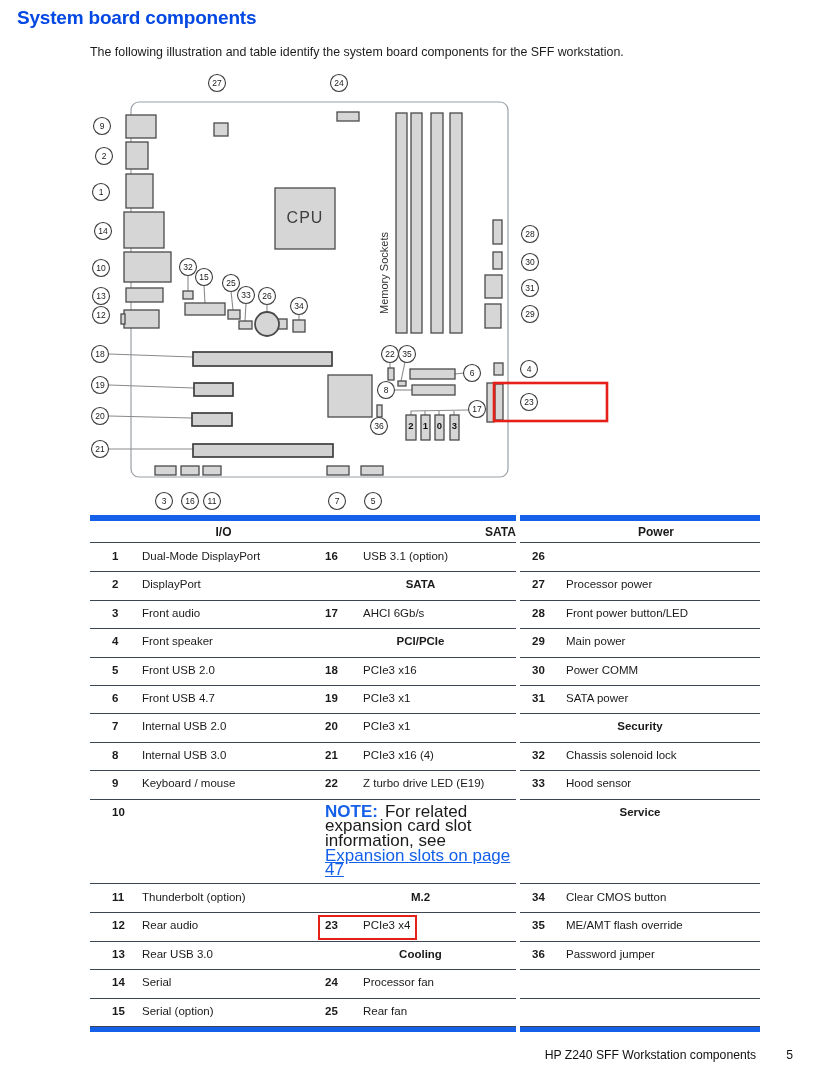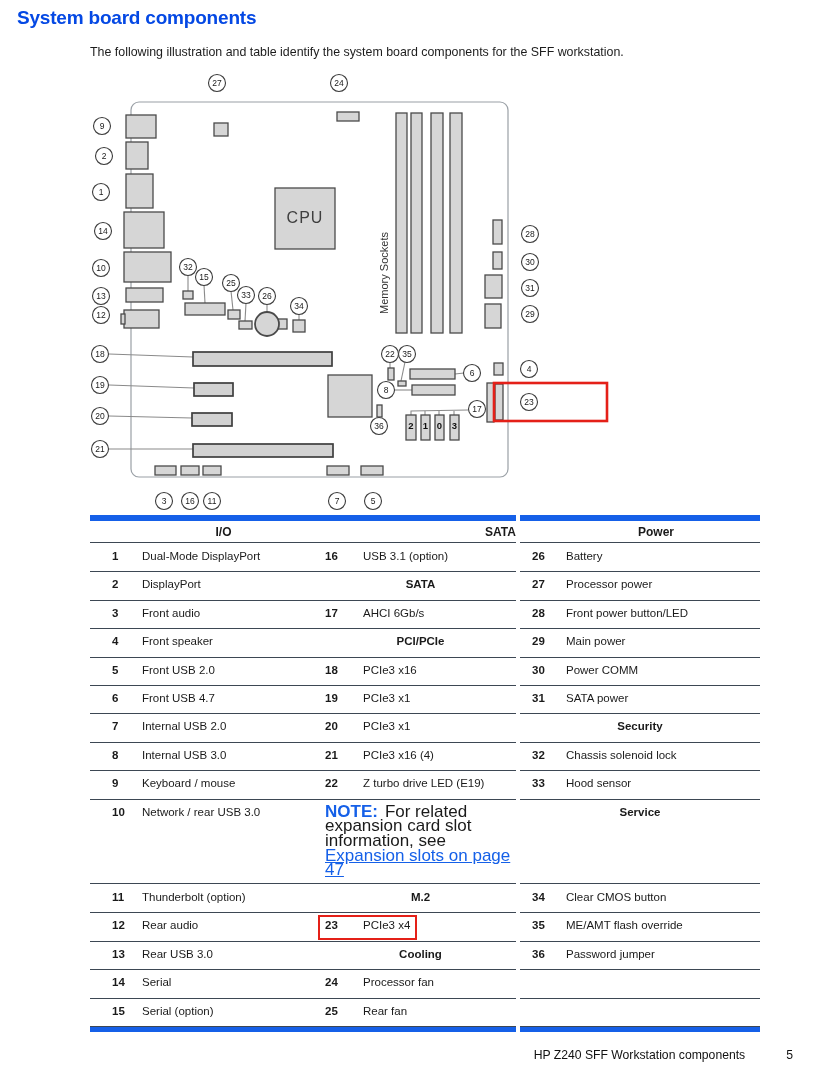--- a/index.html
+++ b/index.html
@@ -38,21 +38,21 @@
   .num.n3{padding-left:12px;}
   .sub-cell{font-weight:bold;text-align:center;padding-top:7px;}
   .hdr-row{height:22px;font-size:12px;font-weight:bold;}
   .hdr-row .t-left,.hdr-row .t-right{border-bottom:1px solid #3d4754;gap:32px;}
   .hdr-cell{text-align:center;padding-top:4px;}
   .note-cell{grid-column:3/5;font-size:17px;line-height:14.7px;padding:6px 4px 5px 0;white-space:normal;}
   .note-label{color:#1560e8;font-weight:bold;margin-right:7px;}
   .note-link{color:#1560e8;text-decoration:underline;cursor:pointer;}
   .hl-box{position:absolute;left:228px;top:2.5px;width:95px;height:21px;border:2.6px solid #e42018;}
   
-  #footer{position:absolute;top:1048px;right:21px;display:flex;gap:41px;font-size:12.2px;color:#111;}
+  #footer{position:absolute;top:1048px;right:21px;display:flex;gap:30px;font-size:12.2px;color:#111;}
 </style>
 </head>
 <body>
 
 <div id="page">
 
   <div id="page-title">System board components</div>
   <div id="intro">The following illustration and table identify the system board components for the SFF workstation.</div>
 
   <svg id="diagram" width="540" height="445" viewBox="0 0 540 445">
@@ -245,21 +245,20 @@
     <div id="table-body">
         <div class="t-row normal">
           <div class="t-left">
             <div class="cell num n1">1</div>
             <div class="cell">Dual-Mode DisplayPort</div>
             <div class="cell num n2">16</div>
             <div class="cell">USB 3.1 (option)</div>
           </div>
           <div class="t-right">
             <div class="cell num n3">26</div>
-            <div class="cell">Battery</div>
           </div>
         </div>
         <div class="t-row normal">
           <div class="t-left">
             <div class="cell num n1">2</div>
             <div class="cell">DisplayPort</div>
             <div class="sub-cell" style="grid-column: 3 / 5;">SATA</div>
           </div>
           <div class="t-right">
             <div class="cell num n3">27</div>
@@ -344,21 +343,20 @@
             <div class="cell">Z turbo drive LED (E19)</div>
           </div>
           <div class="t-right">
             <div class="cell num n3">33</div>
             <div class="cell">Hood sensor</div>
           </div>
         </div>
         <div class="t-row row-tall">
           <div class="t-left">
             <div class="cell num n1">10</div>
-            <div class="cell">Network / rear USB 3.0</div>
             <div class="note-cell"><span class="note-label">NOTE:</span><span>For related expansion card slot information, see </span><a class="note-link">Expansion slots on page 47</a></div>
           </div>
           <div class="t-right">
             <div class="sub-cell" style="grid-column: 1 / 3;">Service</div>
           </div>
         </div>
         <div class="t-row normal">
           <div class="t-left">
             <div class="cell num n1">11</div>
             <div class="cell">Thunderbolt (option)</div>

